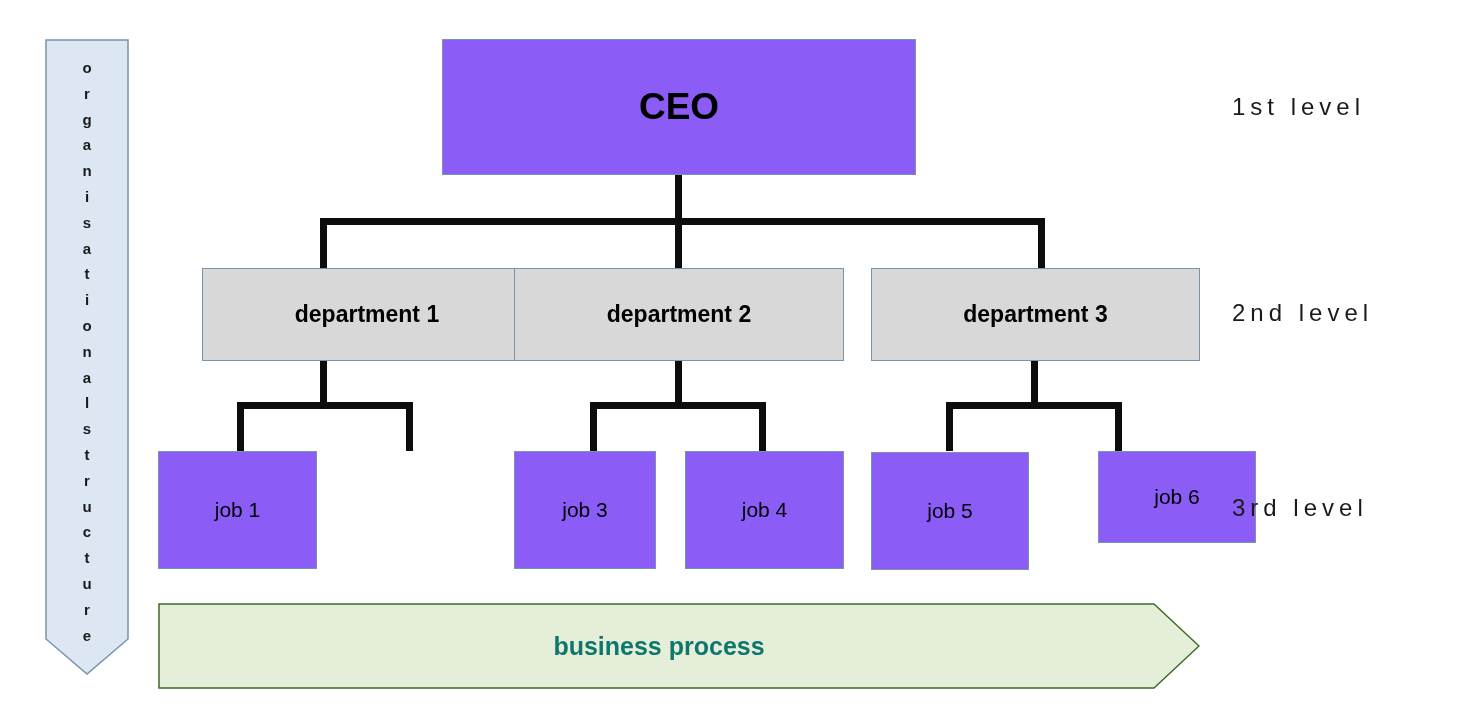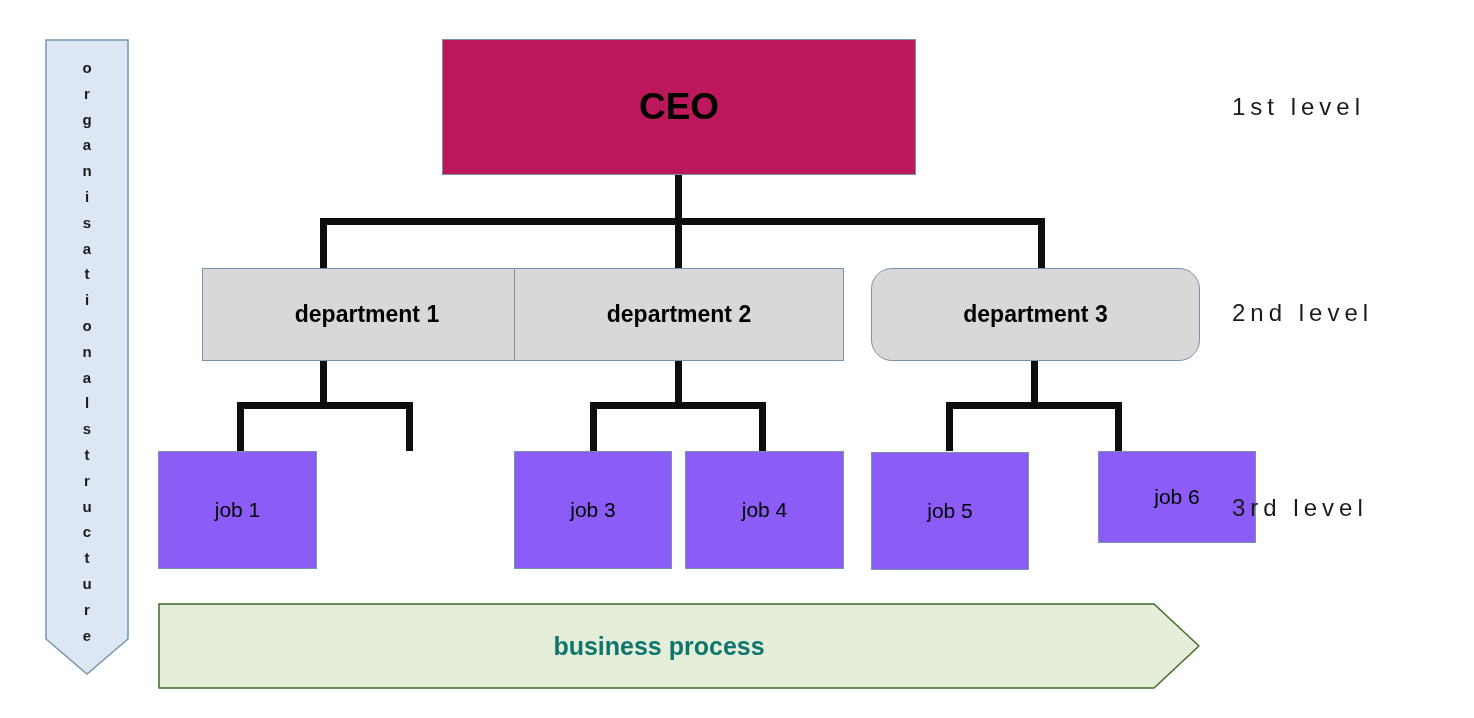--- a/index.html
+++ b/index.html
@@ -54,21 +54,21 @@
   .node {
     position: absolute;
     box-sizing: border-box;
     display: flex;
     align-items: center;
     justify-content: center;
     text-align: center;
     color: #000000;
   }
   .node-ceo {
-    background: #be185d;
+    background: #8b5cf6;
     border: 1px solid #7893ad;
     font-size: 37px;
     font-weight: bold;
     justify-content: center;
   }
   .node-dept {
     background: #d8d8d8;
     border: 1px solid #7893ad;
     font-size: 23px;
     font-weight: bold;
@@ -182,28 +182,28 @@
   <div class="node node-ceo" style="left:442px; top:39px; width:474px; height:136px;">
     <span>CEO</span>
   </div>
 
   <div class="node node-dept" style="left:158px; top:268px; width:330px; height:93px;margin-left:44px;">
     <span>department 1</span>
   </div>
   <div class="node node-dept" style="left:514px; top:268px; width:330px; height:93px;">
     <span>department 2</span>
   </div>
-  <div class="node node-dept" style="left:871px; top:268px; width:329px; height:93px;border-radius:21px;">
+  <div class="node node-dept" style="left:871px; top:268px; width:329px; height:93px;">
     <span>department 3</span>
   </div>
 
   <div class="node node-job" style="left:158px; top:451px; width:159px; height:118px;">
     <span>job 1</span>
   </div>
-  <div class="node node-job" style="left:514px; top:451px; width:158px; height:118px;">
+  <div class="node node-job" style="left:514px; top:451px; width:142px; height:118px;">
     <span>job 3</span>
   </div>
   <div class="node node-job" style="left:685px; top:451px; width:159px; height:118px;">
     <span>job 4</span>
   </div>
   <div class="node node-job" style="left:871px; top:452px; width:158px; height:118px;">
     <span>job 5</span>
   </div>
   <div class="node node-job" style="left:1098px; top:451px; width:158px; height:92px;">
     <span>job 6</span>

